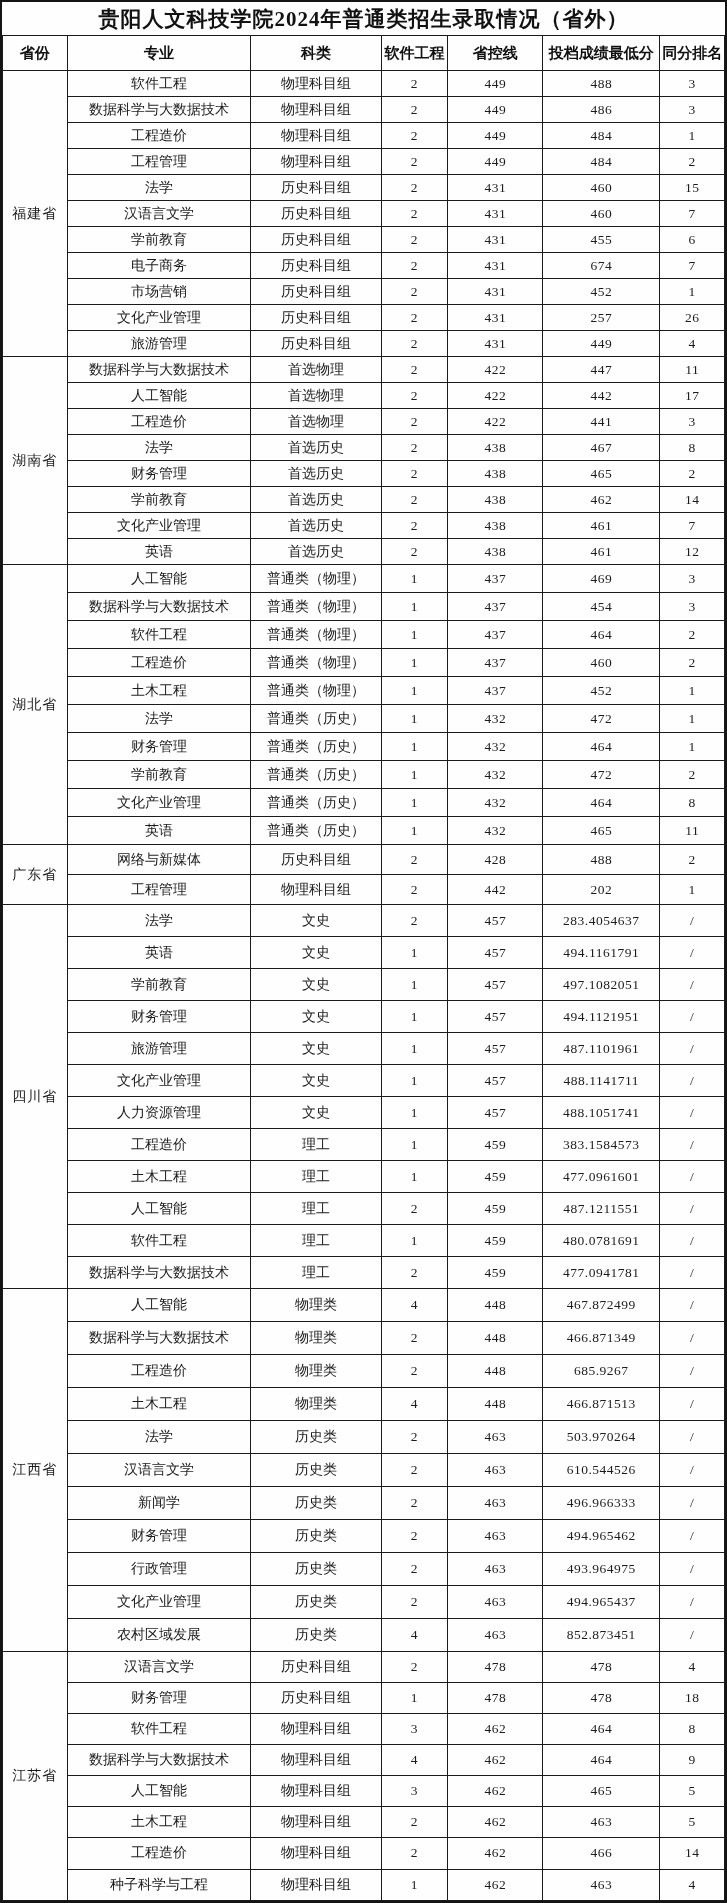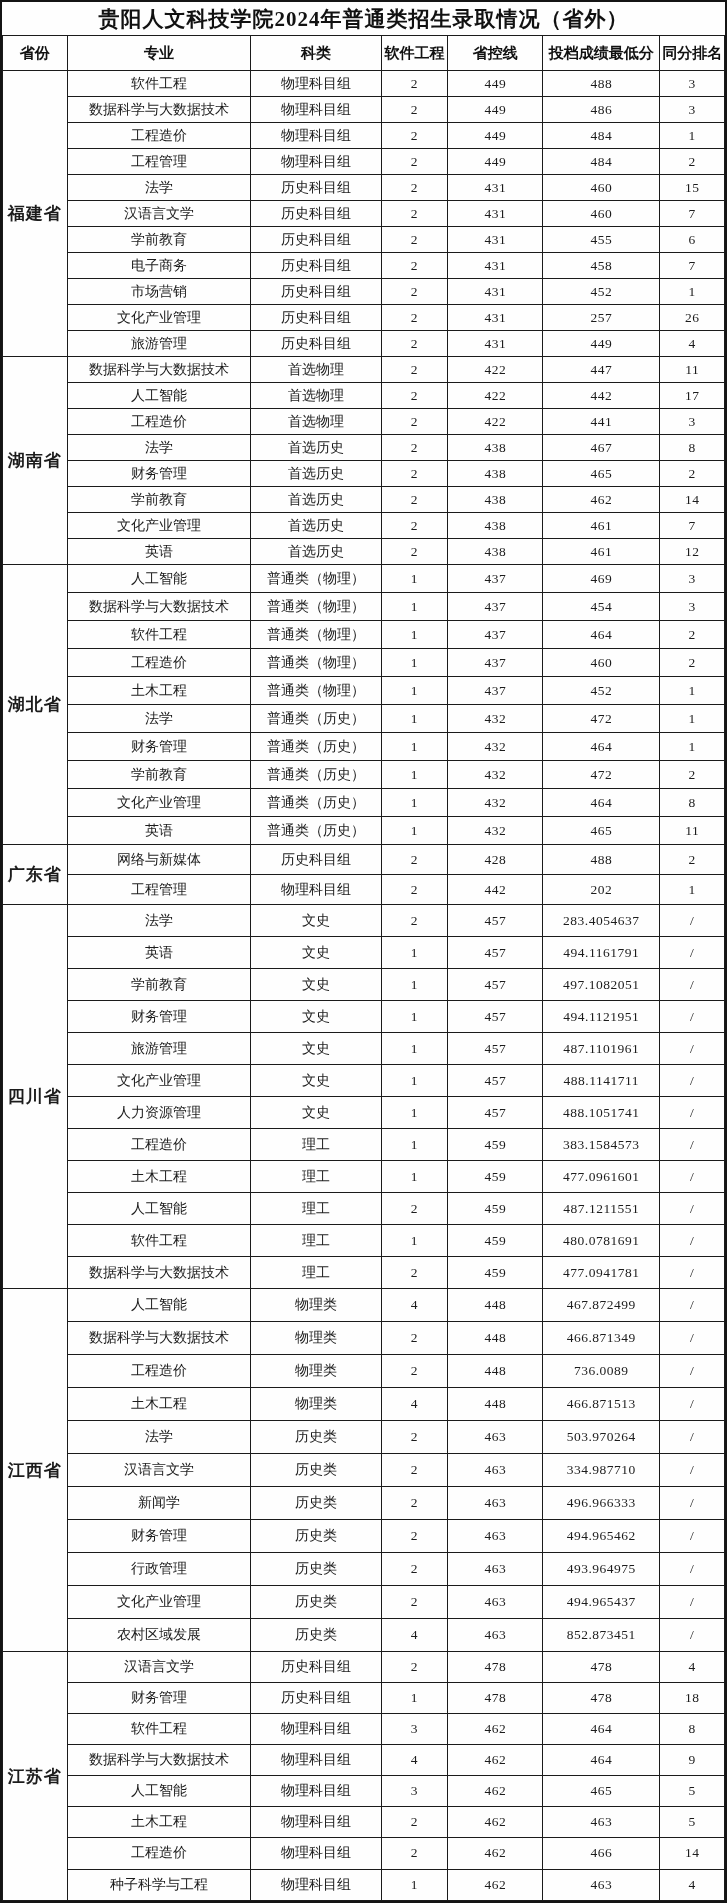--- a/index.html
+++ b/index.html
@@ -36,21 +36,21 @@
     padding:0 2px;
     overflow:hidden;
     white-space:nowrap;
   }
   th{
     font-size:15px;font-weight:bold;color:#111;
     height:34px;
   }
   td{font-size:14px;color:#1c1c1c;}
   td.c3,td.c4,td.c5,td.c6{font-size:13.5px;letter-spacing:0.5px;}
-  td.province{font-size:17px;letter-spacing:1px;font-weight:bold;}
+  td.province{font-size:14px;letter-spacing:1px;}
   
   tr.sec-0{height:26px;}
   tr.sec-1{height:26px;}
   tr.sec-2{height:28px;}
   tr.sec-3{height:30px;}
   tr.sec-4{height:32px;}
   tr.sec-5{height:33px;}
   tr.sec-6{height:31px;}
 </style>
 </head>
@@ -135,21 +135,21 @@
           <td class="c3">2</td>
           <td class="c4">431</td>
           <td class="c5">455</td>
           <td class="c6">6</td>
         </tr>
         <tr class="sec-0">
           <td class="c1">电子商务</td>
           <td class="c2">历史科目组</td>
           <td class="c3">2</td>
           <td class="c4">431</td>
-          <td class="c5">458</td>
+          <td class="c5">674</td>
           <td class="c6">7</td>
         </tr>
         <tr class="sec-0">
           <td class="c1">市场营销</td>
           <td class="c2">历史科目组</td>
           <td class="c3">2</td>
           <td class="c4">431</td>
           <td class="c5">452</td>
           <td class="c6">1</td>
         </tr>
@@ -444,21 +444,21 @@
           <td class="c3">2</td>
           <td class="c4">448</td>
           <td class="c5">466.871349</td>
           <td class="c6">/</td>
         </tr>
         <tr class="sec-5">
           <td class="c1">工程造价</td>
           <td class="c2">物理类</td>
           <td class="c3">2</td>
           <td class="c4">448</td>
-          <td class="c5">736.0089</td>
+          <td class="c5">685.9267</td>
           <td class="c6">/</td>
         </tr>
         <tr class="sec-5">
           <td class="c1">土木工程</td>
           <td class="c2">物理类</td>
           <td class="c3">4</td>
           <td class="c4">448</td>
           <td class="c5">466.871513</td>
           <td class="c6">/</td>
         </tr>
@@ -468,21 +468,21 @@
           <td class="c3">2</td>
           <td class="c4">463</td>
           <td class="c5">503.970264</td>
           <td class="c6">/</td>
         </tr>
         <tr class="sec-5">
           <td class="c1">汉语言文学</td>
           <td class="c2">历史类</td>
           <td class="c3">2</td>
           <td class="c4">463</td>
-          <td class="c5">334.987710</td>
+          <td class="c5">610.544526</td>
           <td class="c6">/</td>
         </tr>
         <tr class="sec-5">
           <td class="c1">新闻学</td>
           <td class="c2">历史类</td>
           <td class="c3">2</td>
           <td class="c4">463</td>
           <td class="c5">496.966333</td>
           <td class="c6">/</td>
         </tr>

